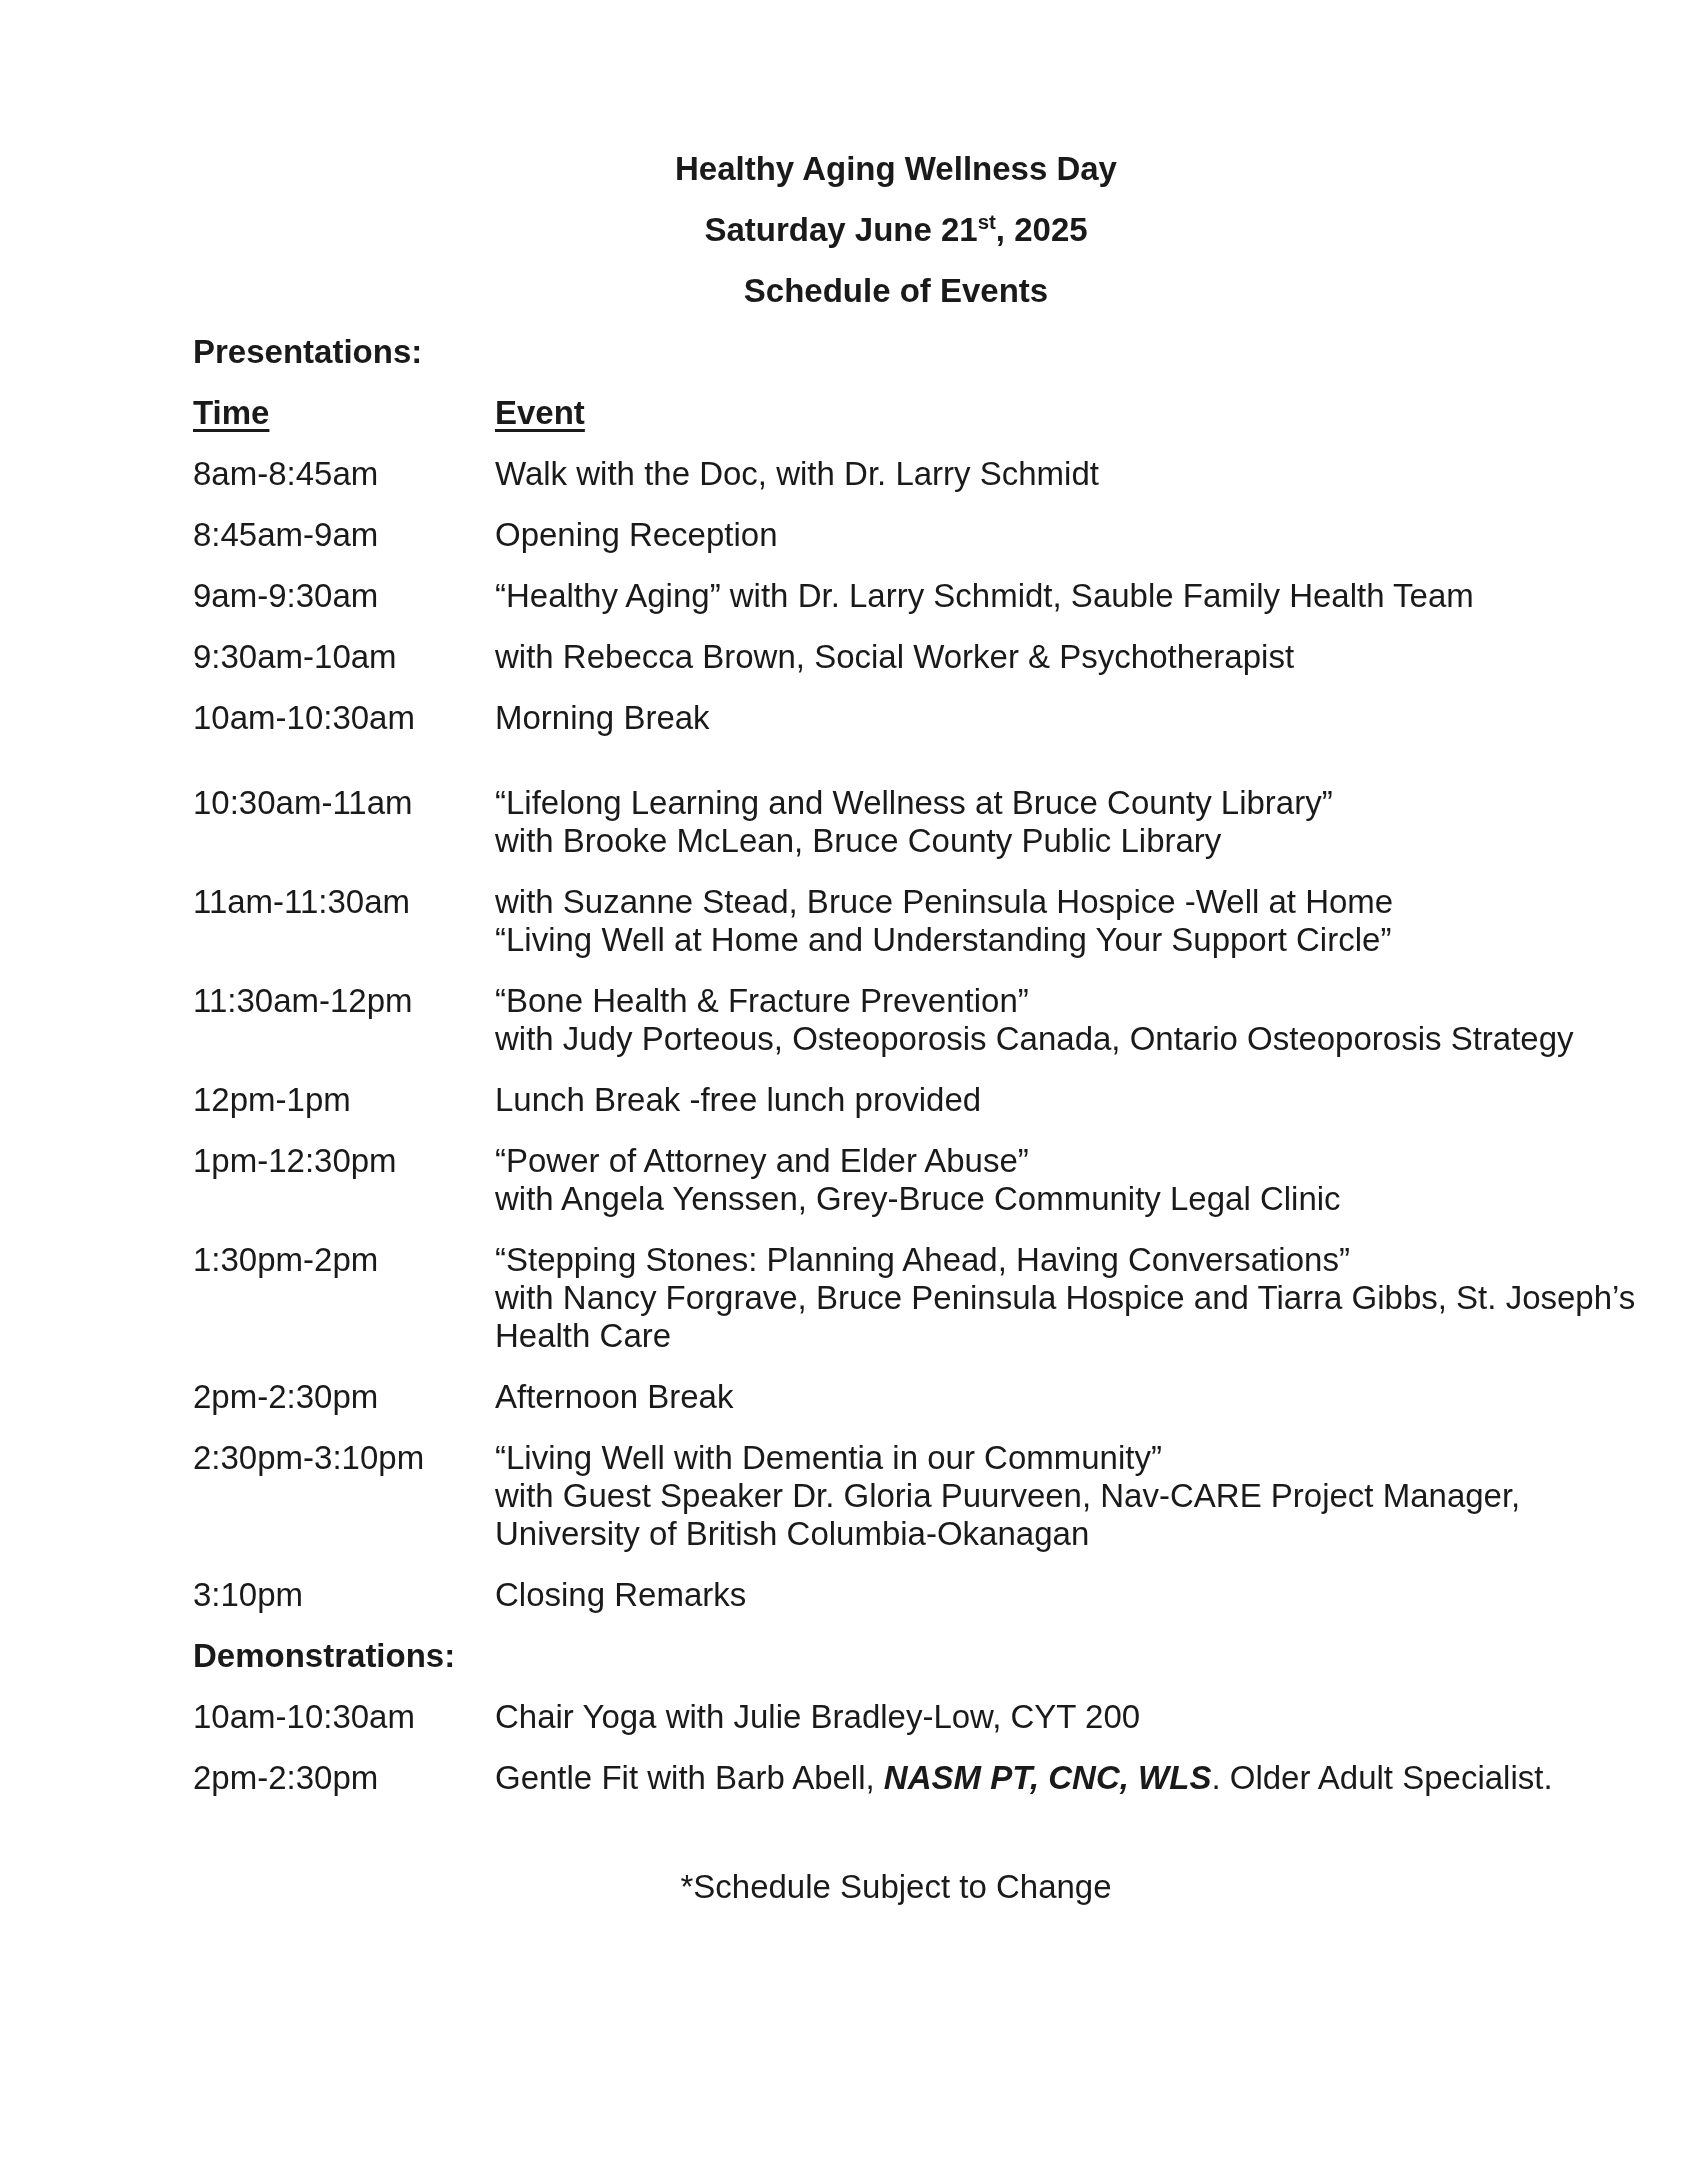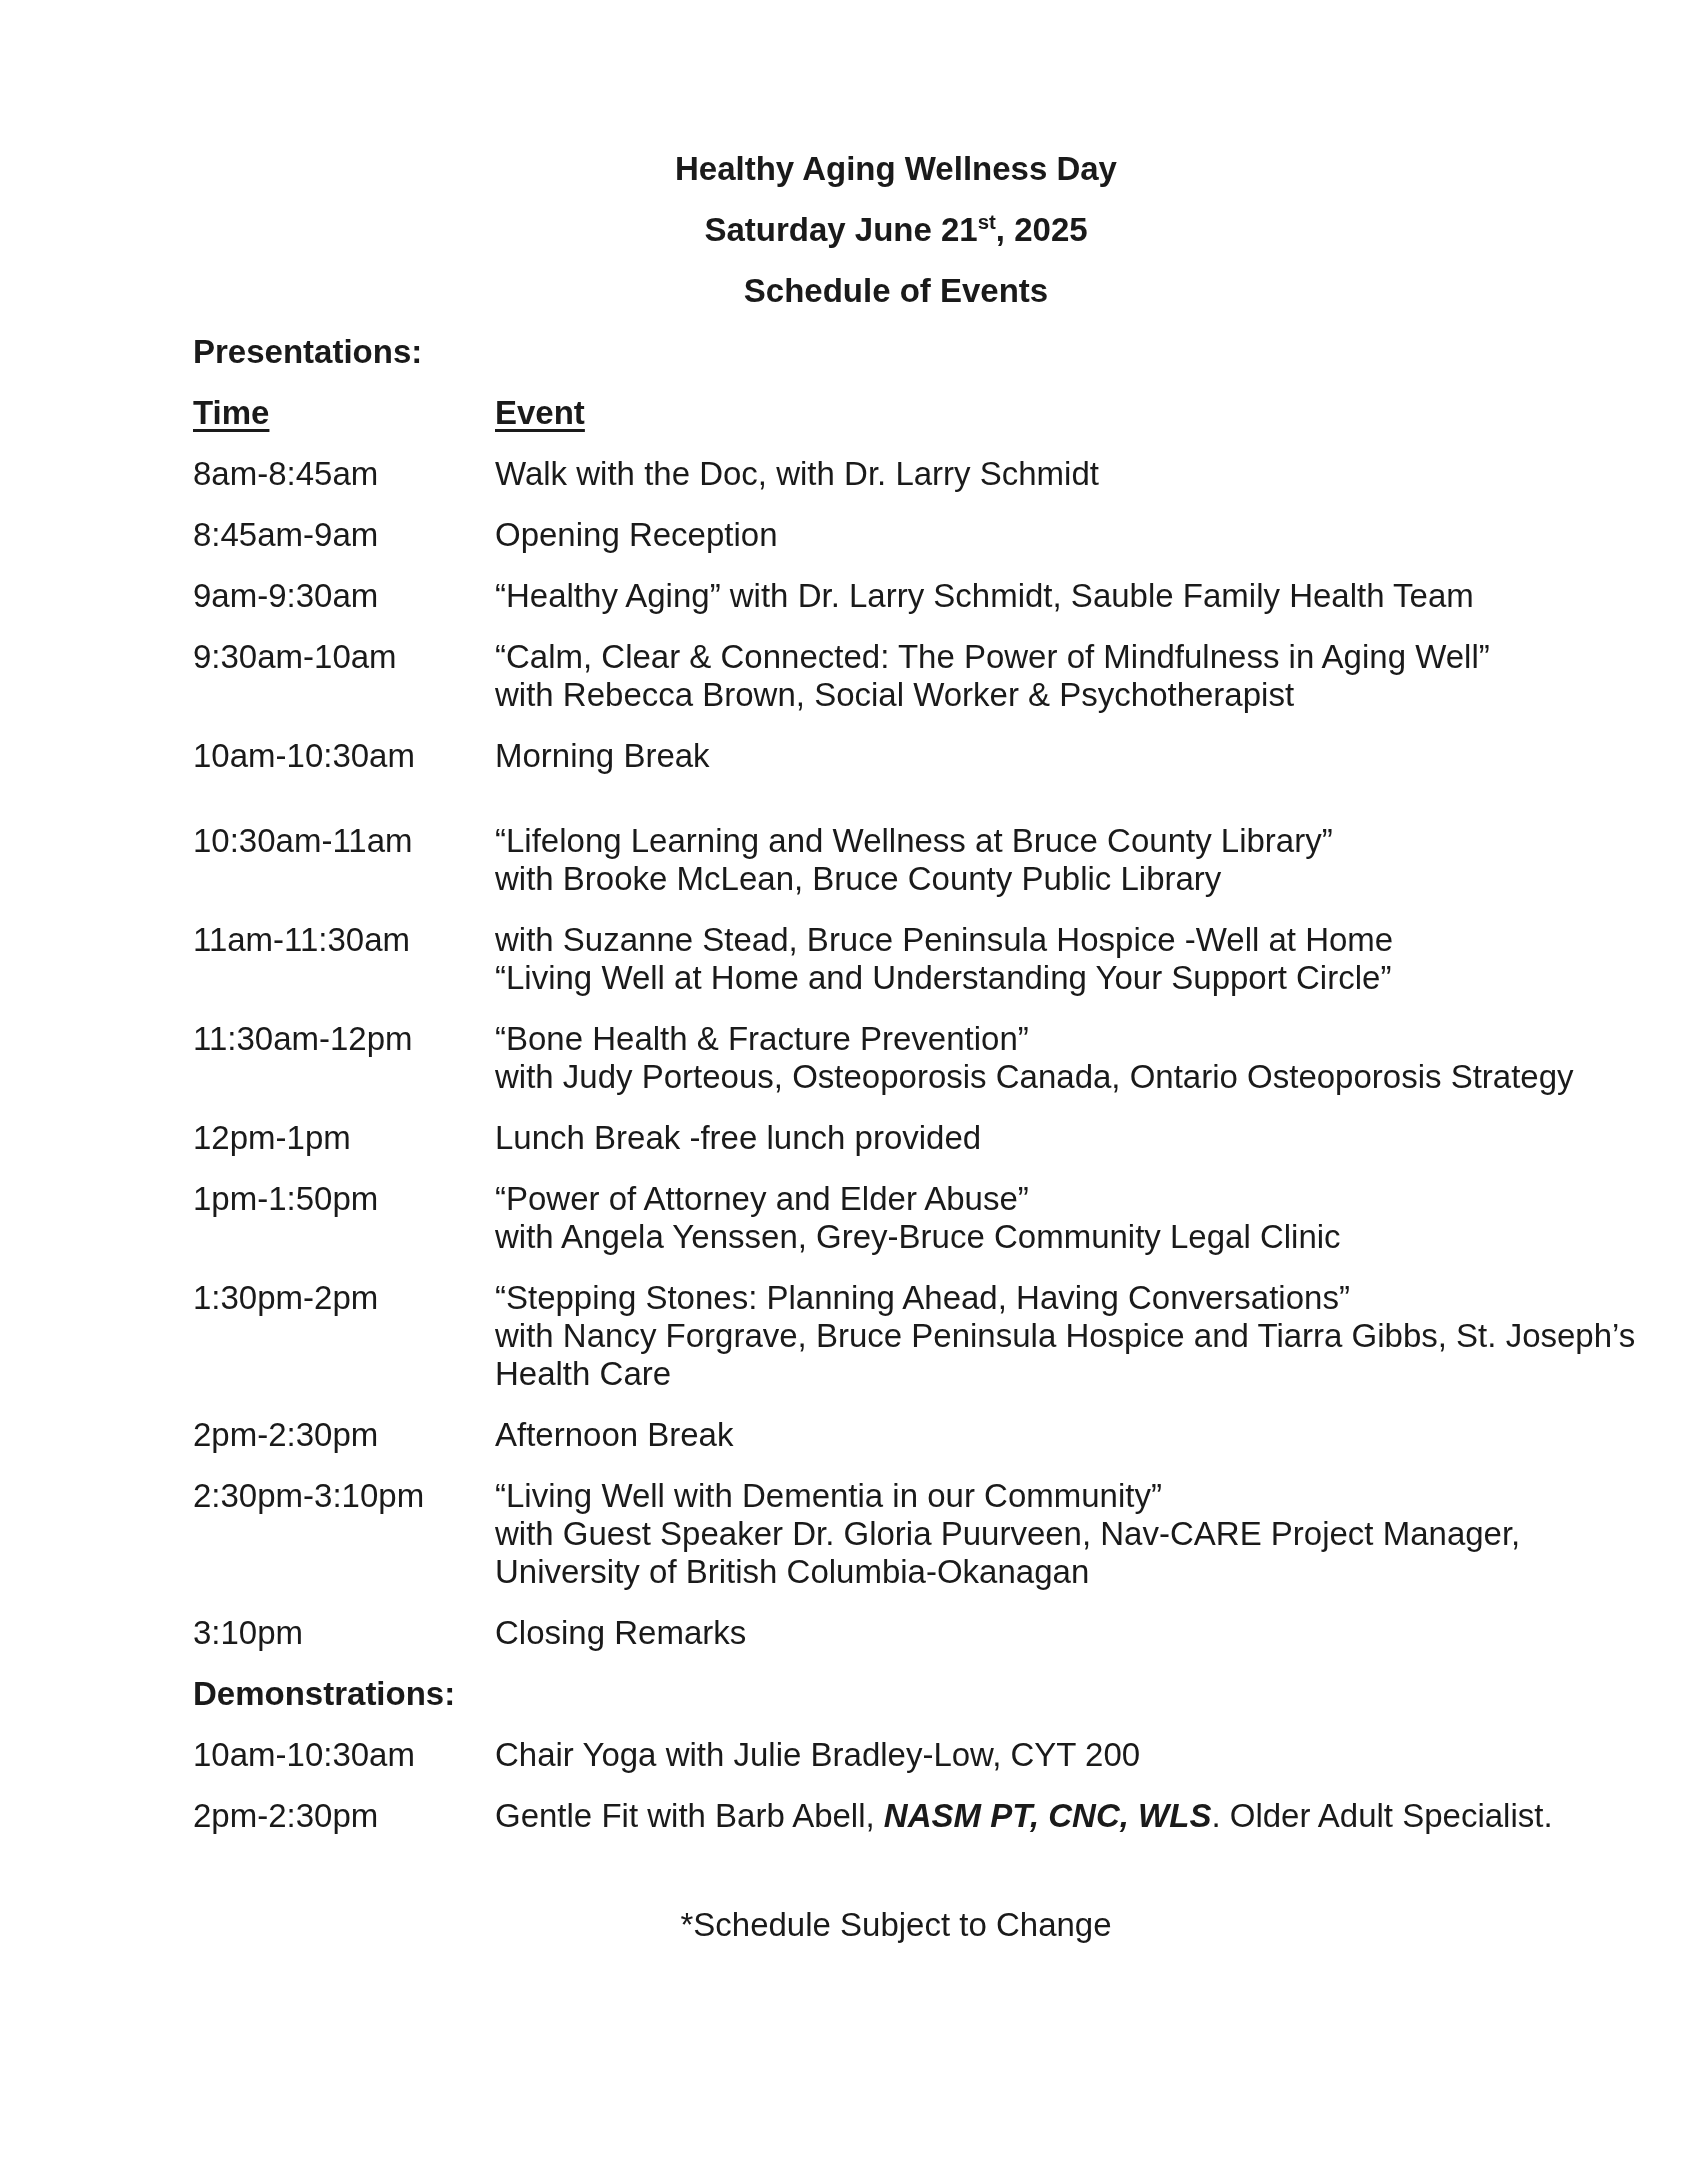--- a/index.html
+++ b/index.html
@@ -104,21 +104,20 @@
       </div>
       <div class="row">
         <div class="time">9am-9:30am</div>
         <div class="event">
           <div class="line">“Healthy Aging” with Dr. Larry Schmidt, Sauble Family Health Team</div>
         </div>
       </div>
       <div class="row">
         <div class="time">9:30am-10am</div>
         <div class="event">
-          <div class="line">“Calm, Clear &amp; Connected: The Power of Mindfulness in Aging Well”</div>
           <div class="line">with Rebecca Brown, Social Worker &amp; Psychotherapist</div>
         </div>
       </div>
       <div class="row">
         <div class="time">10am-10:30am</div>
         <div class="event">
           <div class="line">Morning Break</div>
         </div>
       </div>
       <div class="row">
@@ -142,21 +141,21 @@
           <div class="line">with Judy Porteous, Osteoporosis Canada, Ontario Osteoporosis Strategy</div>
         </div>
       </div>
       <div class="row">
         <div class="time">12pm-1pm</div>
         <div class="event">
           <div class="line">Lunch Break -free lunch provided</div>
         </div>
       </div>
       <div class="row">
-        <div class="time">1pm-1:50pm</div>
+        <div class="time">1pm-12:30pm</div>
         <div class="event">
           <div class="line">“Power of Attorney and Elder Abuse”</div>
           <div class="line">with Angela Yenssen, Grey-Bruce Community Legal Clinic</div>
         </div>
       </div>
       <div class="row">
         <div class="time">1:30pm-2pm</div>
         <div class="event">
           <div class="line">“Stepping Stones: Planning Ahead, Having Conversations”</div>
           <div class="line">with Nancy Forgrave, Bruce Peninsula Hospice and Tiarra Gibbs, St. Joseph’s</div>

